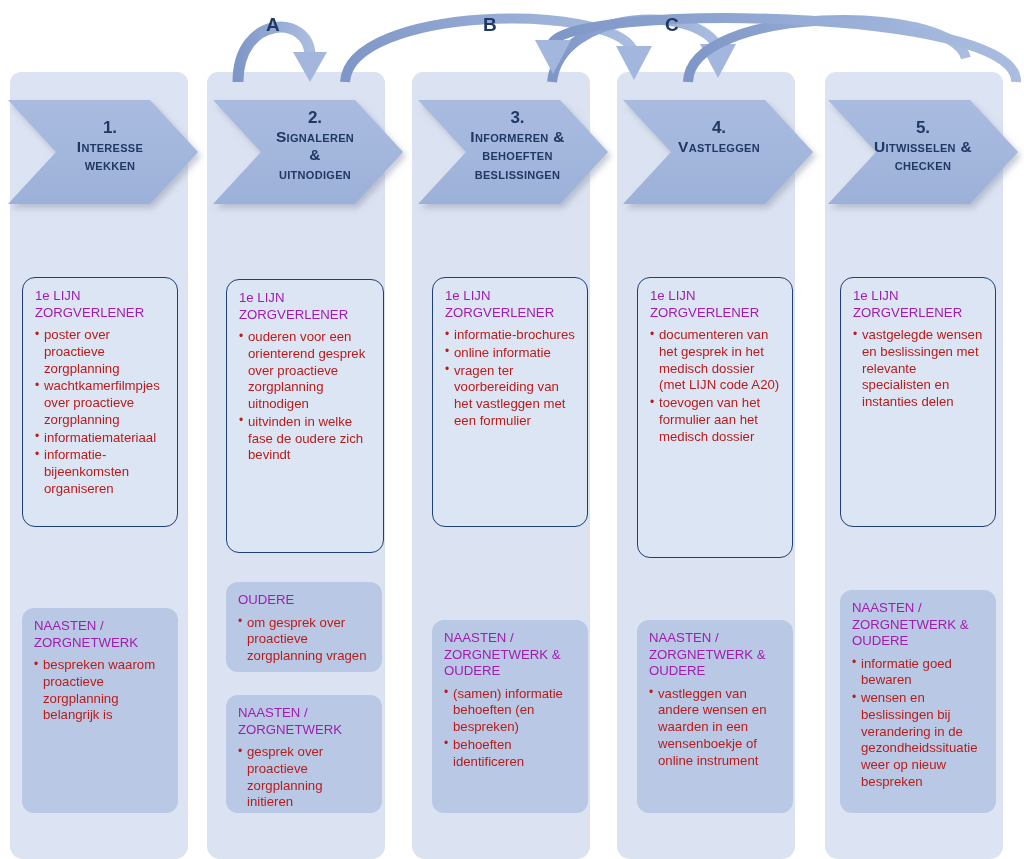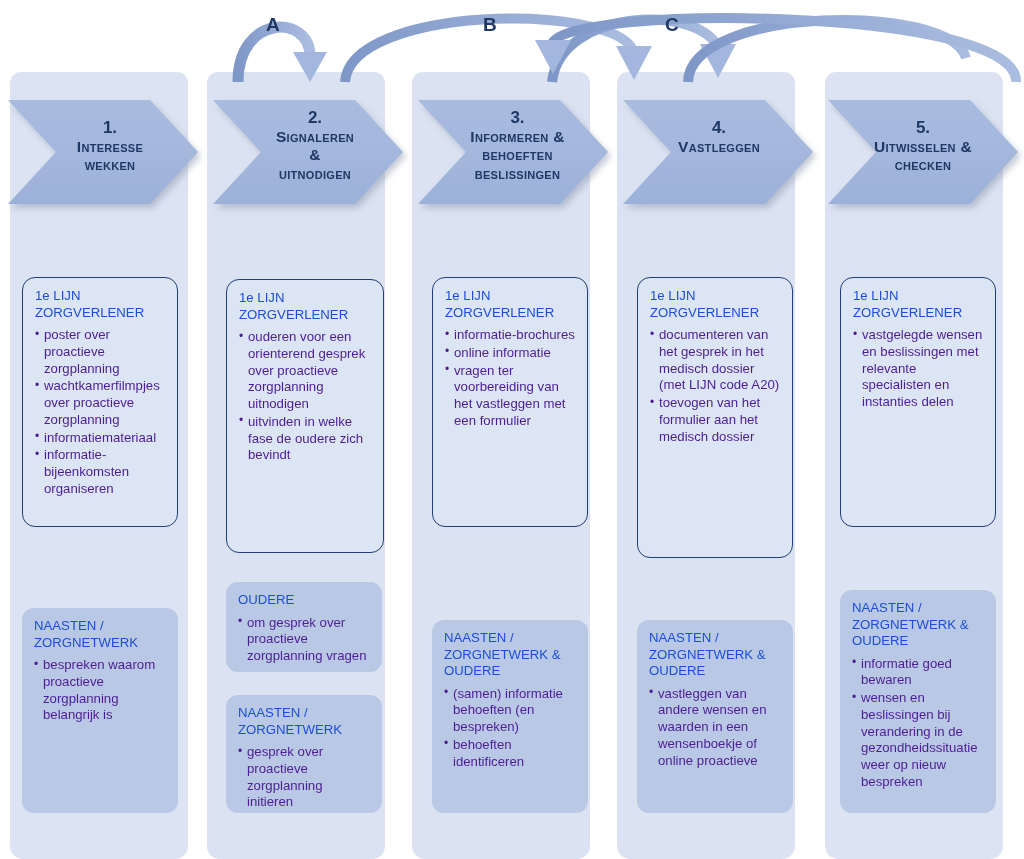--- a/index.html
+++ b/index.html
@@ -64,32 +64,32 @@
   .card.filled{
     background:#b9c8e4;
     border:none;
     border-radius:12px;
   }
   .card-title{
     font-size:13.2px;
     line-height:1.25;
     margin:0 0 6px 0;
     white-space:pre-line;
-    color:#1d4ed8;
+    color:#a21caf;
   }
   .card ul{
     margin:0;padding:0;list-style:none;
   }
   .card li{
     font-size:13.2px;
     line-height:1.27;
     position:relative;
     padding-left:9px;
     margin-bottom:1px;
-    color:#4c1d95;
+    color:#b91c1c;
   }
   .card li:before{
     content:"\2022";
     position:absolute;left:0;top:-0.5px;
     font-size:12px;
   }
   .pad{padding:10px 11px 8px 12px;}
 </style>
 </head>
 <body>
@@ -228,21 +228,21 @@
       <li>documenteren van het gesprek in het medisch dossier (met LIJN code A20)</li>
       <li>toevogen van het formulier aan het medisch dossier</li>
     </ul>
   </div>
 
   <div class="card filled pad" style="left:637px;top:620px;width:156px;height:193px;">
     <div class="card-title">NAASTEN /
 ZORGNETWERK &amp;
 OUDERE</div>
     <ul>
-      <li>vastleggen van andere wensen en waarden in een wensenboekje of online proactieve</li>
+      <li>vastleggen van andere wensen en waarden in een wensenboekje of online instrument</li>
     </ul>
   </div>
 
   <div class="card outline pad" style="left:840px;top:277px;width:156px;height:250px;">
     <div class="card-title">1e LIJN
 ZORGVERLENER</div>
     <ul>
       <li>vastgelegde wensen en beslissingen met relevante specialisten en instanties delen</li>
     </ul>
   </div>

